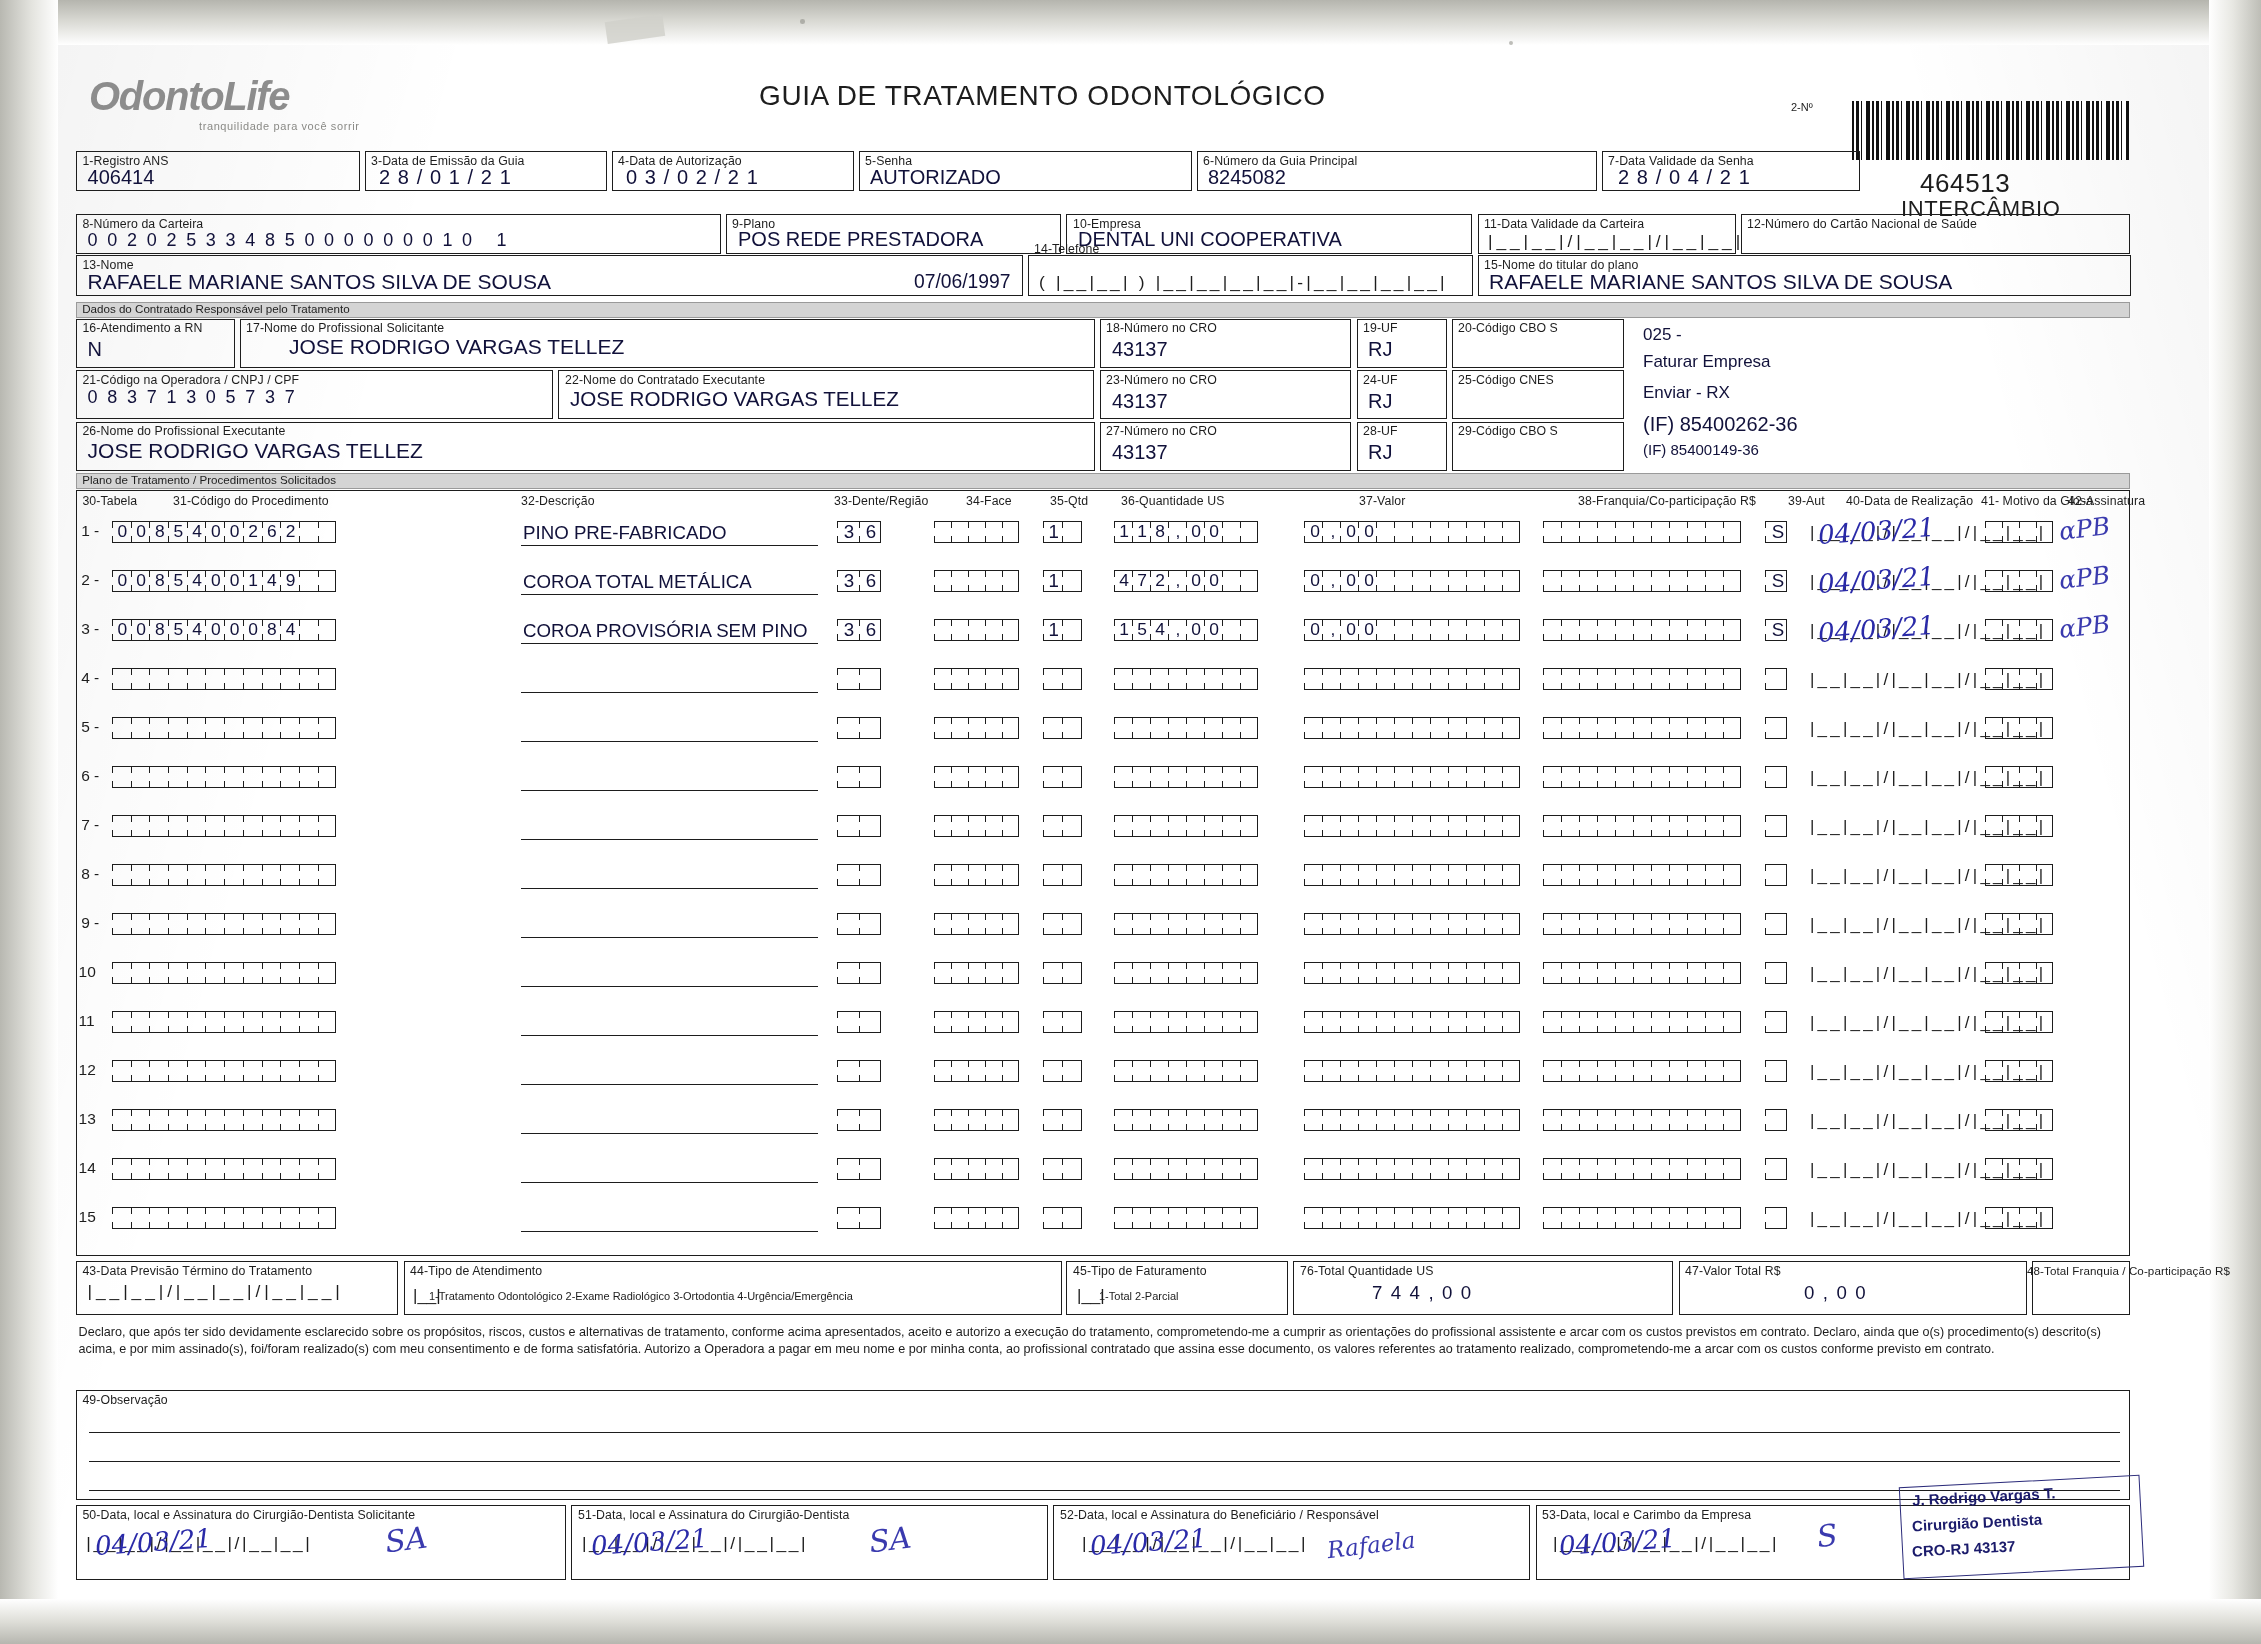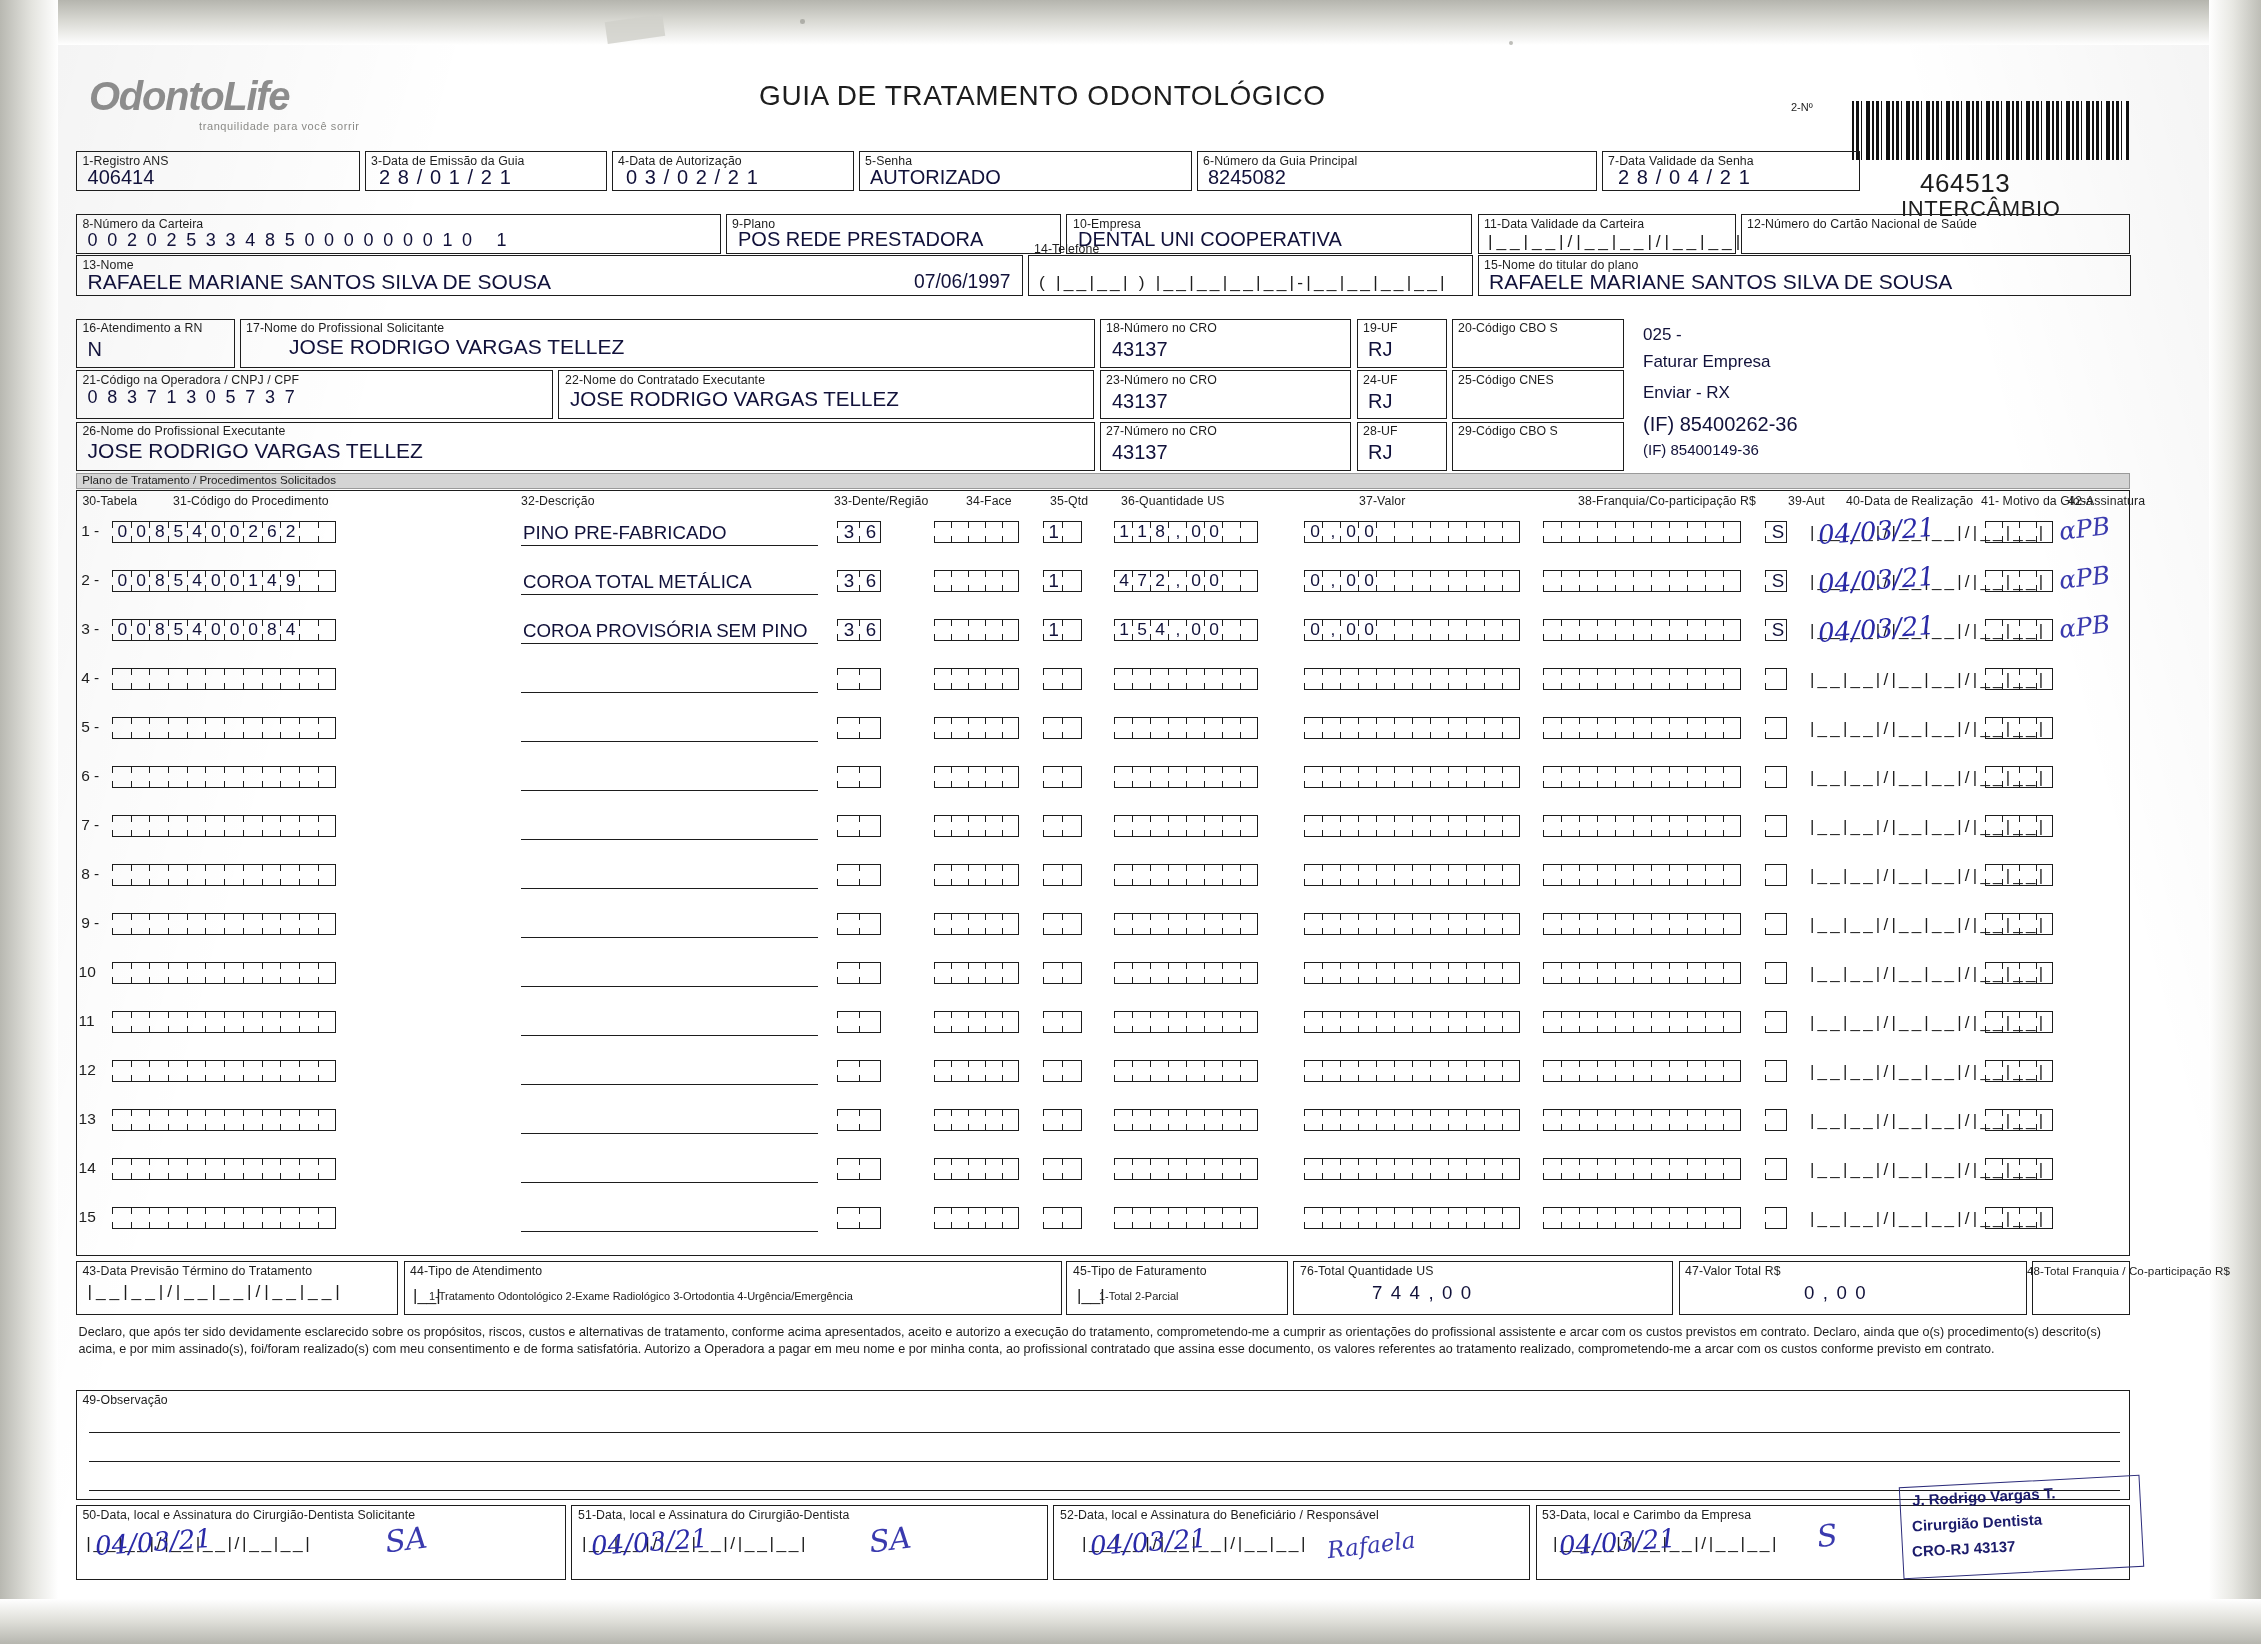--- a/index.html
+++ b/index.html
@@ -132,20 +132,23 @@
     <div class="val" style="left:838px;top:209px;font-size:19.3px;">07/06/1997</div>
 
     <div class="bx" style="left:952px;top:193px;width:445px;height:41px;"></div>
     <div class="lbl" style="left:958px;top:180px;">14-Telefone</div>
     <div class="val" style="left:963px;top:210px;font-size:17.4px;letter-spacing:3.2px;color:#1d1d1d;">( |__|__| )  |__|__|__|__|-|__|__|__|__|</div>
 
     <div class="bx" style="left:1402px;top:193px;width:653px;height:41px;"></div>
     <div class="lbl" style="left:1408px;top:196px;">15-Nome do titular do plano</div>
     <div class="val" style="left:1413px;top:208px;font-size:21px;">RAFAELE MARIANE SANTOS SILVA DE SOUSA</div>
 
+    <div class="sec" style="left:0px;top:240px;width:2054px;">
+      <span>Dados do Contratado Responsável pelo Tratamento</span>
+    </div>
 
     <div class="bx" style="left:0px;top:257px;width:159px;height:49px;"></div>
     <div class="lbl" style="left:6.4px;top:259px;">16-Atendimento a RN</div>
     <div class="val" style="left:11.6px;top:276px;">N</div>
 
     <div class="bx" style="left:164px;top:257px;width:855px;height:49px;"></div>
     <div class="lbl" style="left:170px;top:259px;">17-Nome do Profissional Solicitante</div>
     <div class="val" style="left:213px;top:273px;font-size:21px;">JOSE RODRIGO VARGAS TELLEZ</div>
 
     <div class="bx" style="left:1024px;top:257px;width:251px;height:49px;"></div>

